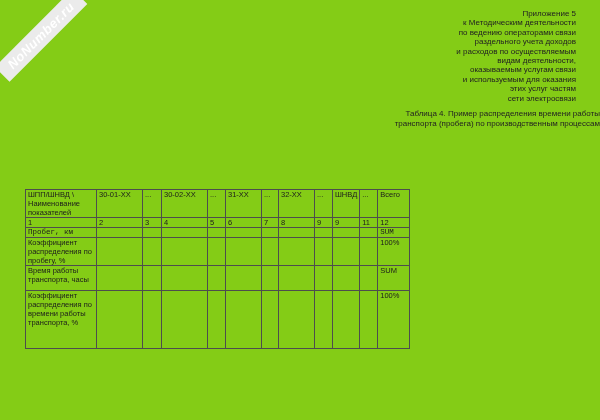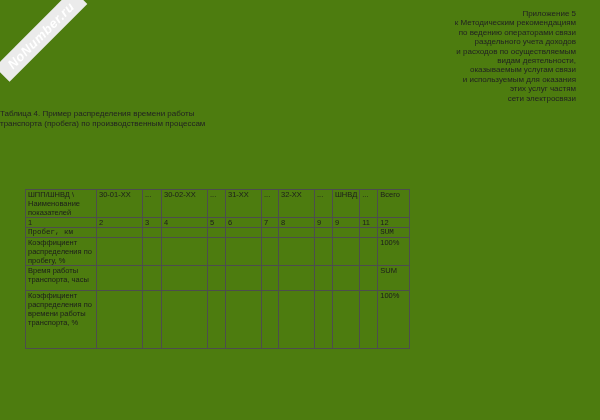--- a/index.html
+++ b/index.html
@@ -1,21 +1,21 @@
 <!DOCTYPE html>
 <html><head>
 <meta charset="utf-8">
 <style>
   * { margin: 0; padding: 0; box-sizing: border-box; }
   html, body { background: #ffffff; }
   .page {
     position: relative;
     width: 600px;
     height: 420px;
-    background: #4d7c0f;
+    background: #84cc16;
     overflow: hidden;
     font-family: "Liberation Sans", sans-serif;
     color: #1c1c1c;
   }
   .watermark {
     position: absolute;
     left: -14px;
     top: 25px;
     width: 110px;
     height: 21px;
@@ -36,21 +36,21 @@
     text-align: right;
     font-size: 8px;
     line-height: 9.4px;
     color: #222222;
   }
   .caption {
     position: absolute;
     top: 109px;
     left: 0;
     width: 600px;
-    text-align: left;
+    text-align: right;
     font-size: 8px;
     line-height: 9.5px;
     color: #222222;
   }
   .table-wrap {
     position: absolute;
     left: 25px;
     top: 145px;
   }
   table.dist {
@@ -79,21 +79,21 @@
 </style>
 </head>
 <body>
 
 <div class="page">
 
   <div class="watermark">NoNumber.ru</div>
 
   <div class="annex">
     <div>Приложение 5</div>
-    <div>к Методическим рекомендациям</div>
+    <div>к Методическим деятельности</div>
     <div>по ведению операторами связи</div>
     <div>раздельного учета доходов</div>
     <div>и расходов по осуществляемым</div>
     <div>видам деятельности,</div>
     <div>оказываемым услугам связи</div>
     <div>и используемым для оказания</div>
     <div>этих услуг частям</div>
     <div>сети электросвязи</div>
   </div>
 

